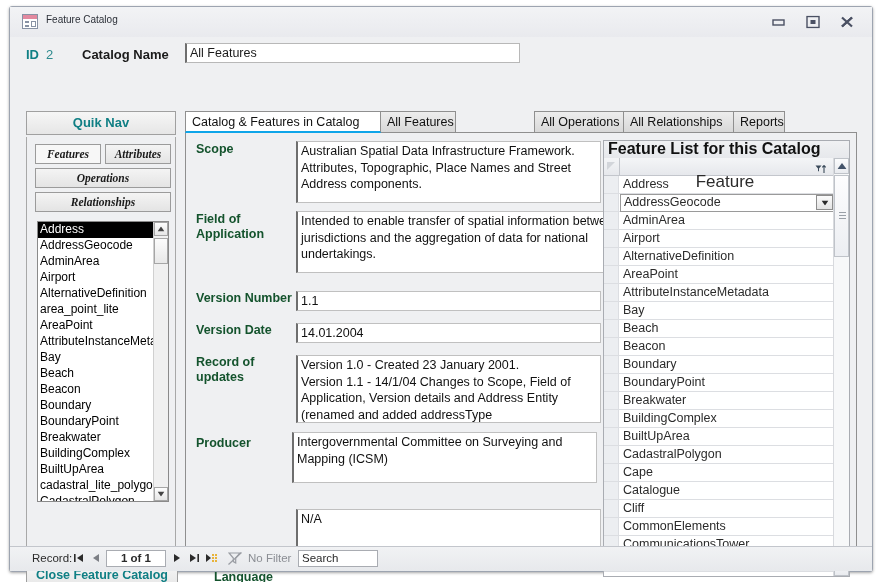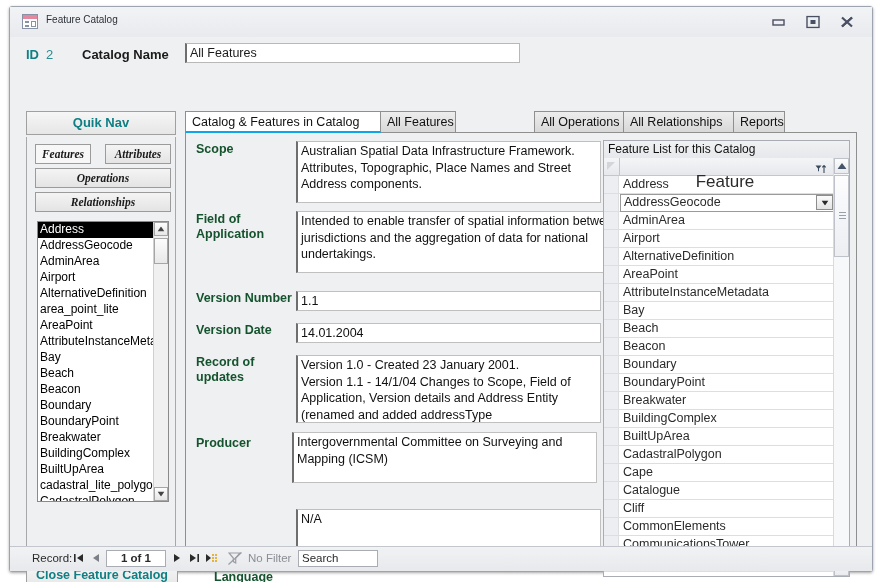--- a/index.html
+++ b/index.html
@@ -97,21 +97,21 @@
     position:absolute;
     background:linear-gradient(to bottom,#f4f4f4,#e4e4e4);
     border:1px solid #9b9b9b;
     box-sizing:border-box;
     text-align:center;
     font-style: italic;
     font-weight: bold;
     font-size:11.5px; color:#1a1a1a;
     font-family:"Liberation Serif", serif;
   }
-  #nav-features      { left:8px;  top:7px;  width:56px; height:20px; line-height:18px; background:#f7f7f7;}
+  #nav-features      { left:8px;  top:7px;  width:66px; height:20px; line-height:18px; background:#f7f7f7;}
   #nav-attributes    { left:78px; top:7px;  width:66px; height:20px; line-height:18px;}
   #nav-operations    { left:8px;  top:31px; width:136px;height:20px; line-height:18px;}
   #nav-relationships { left:8px;  top:55px; width:136px;height:20px; line-height:18px;}
 
   
   #listbox {
     position:absolute; left:10px; top:84px; width:132px; height:281px;
     background:#ffffff;
     border:1px solid #8a8a8a;
     box-sizing:border-box;
@@ -196,21 +196,21 @@
   }
 
   
   #featpanel {
     position:absolute; left:593px; top:103px; width:247px; height:437px;
   }
   #feat-title {
     position:absolute; left:0; top:0; width:247px; height:25px;
     background:linear-gradient(to bottom,#f0f1f3,#e3e5e9);
     border:1px solid #a9acb2; box-sizing:border-box;
-    font-size:12px; font-weight:normal; color:#111;
+    font-size:16px; font-weight:bold; color:#111;
     padding-left:4px; line-height:16px;
   }
   #feat-grid {
     position:absolute; left:0; top:18px; width:247px; height:419px;
     background:#ffffff;
     border:1px solid #a9acb2; border-top:none;
     box-sizing:border-box;
     overflow:hidden;
   }
   #feat-head {

